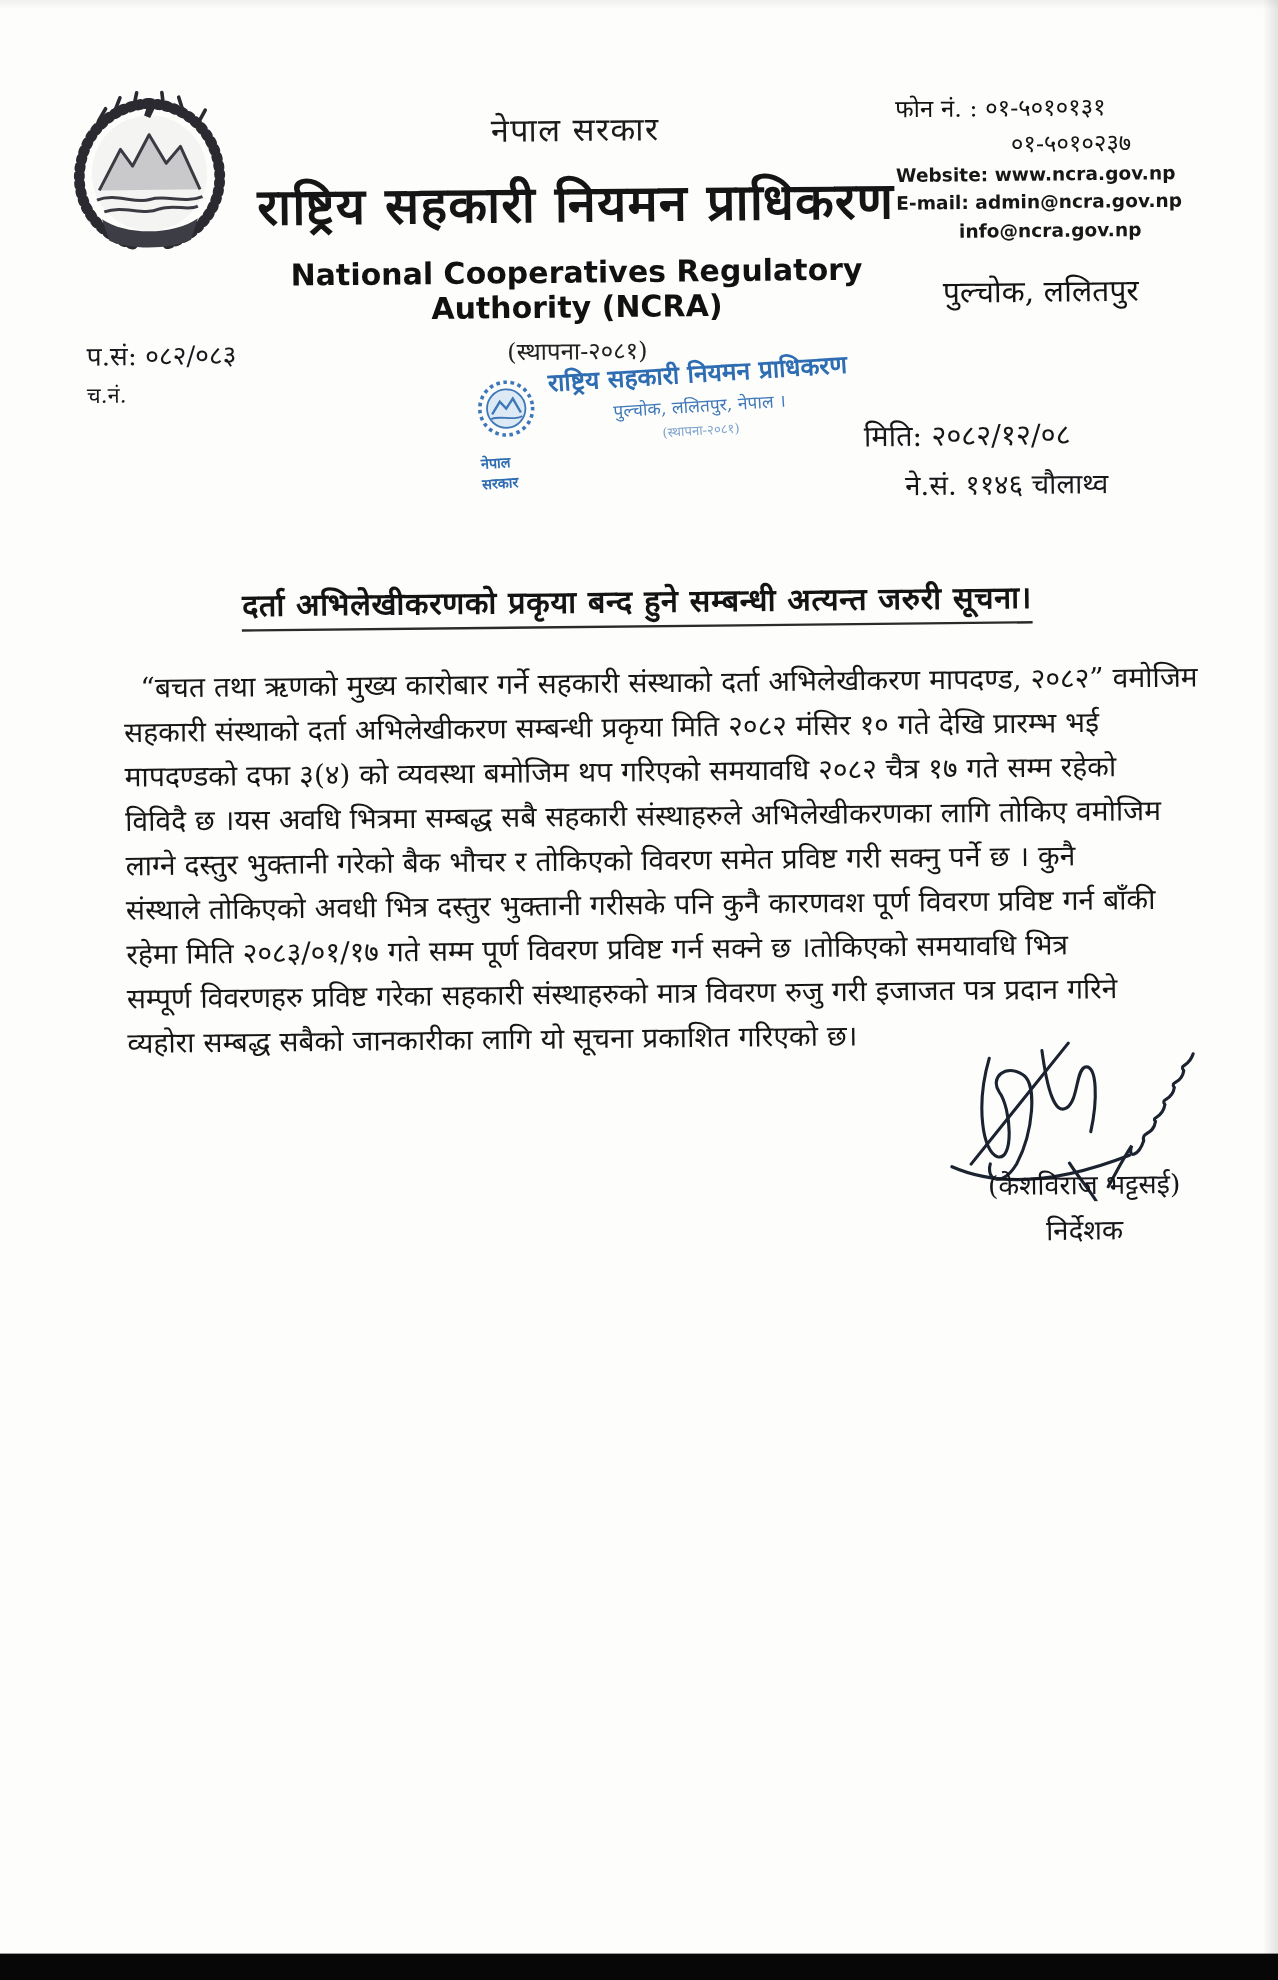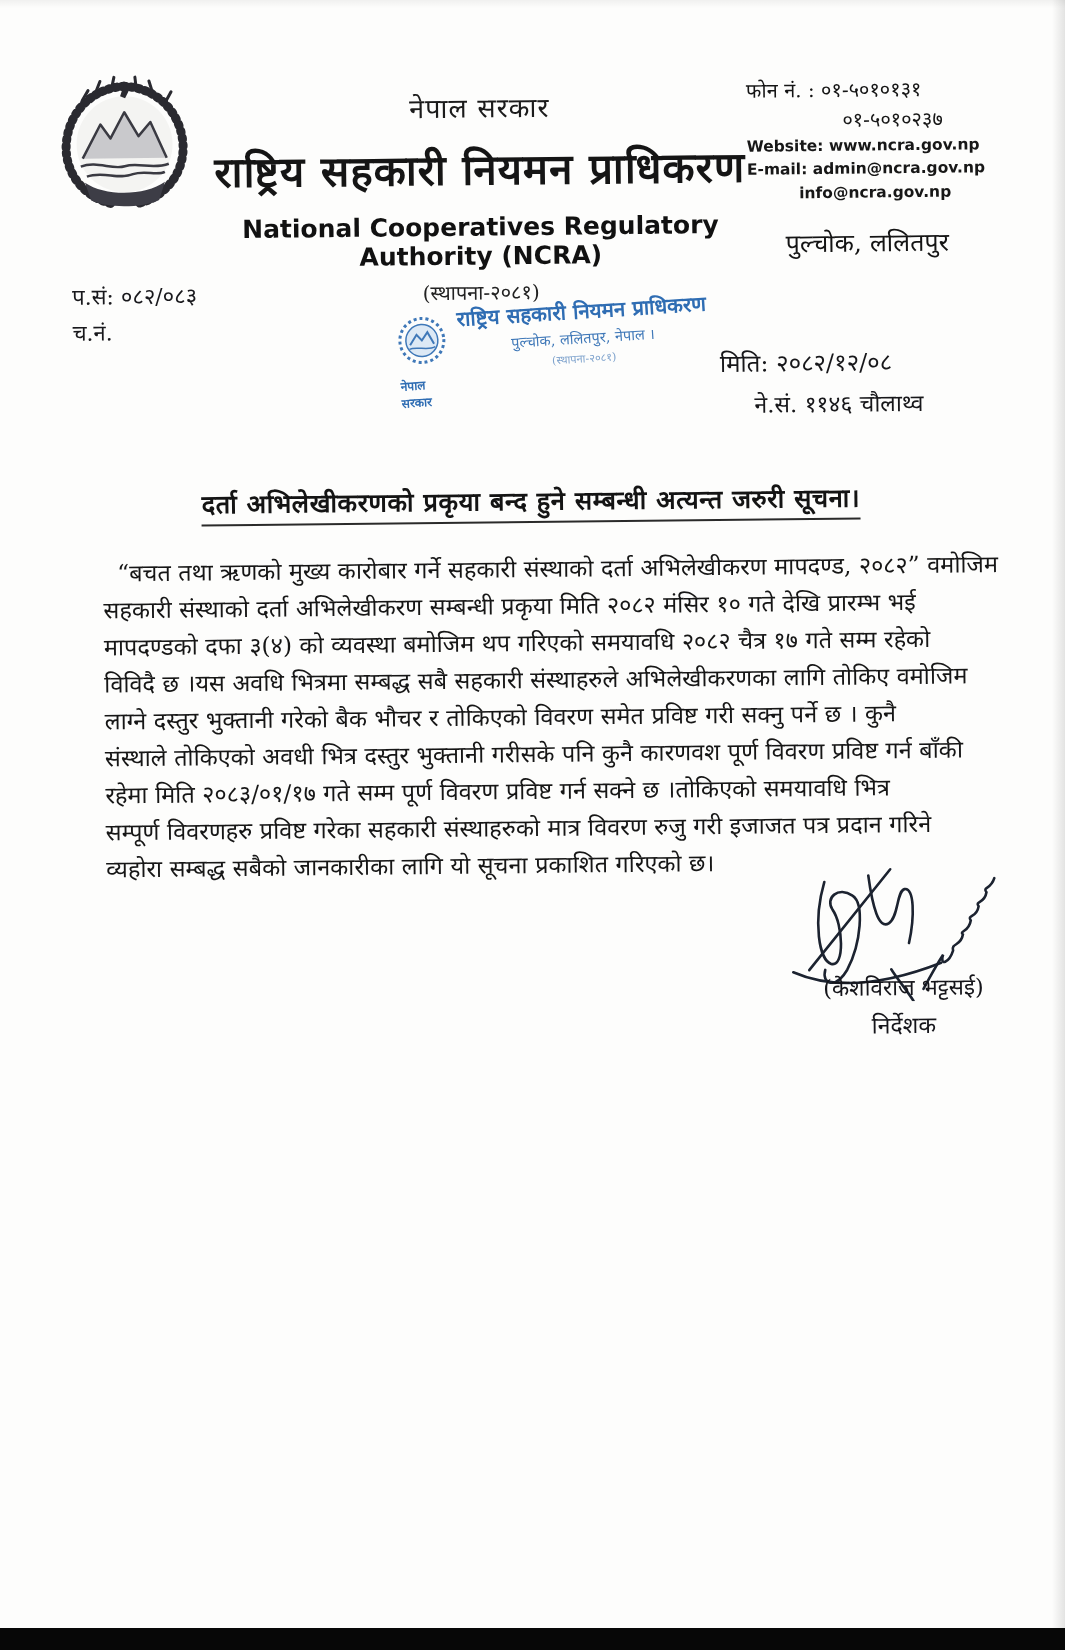--- a/index.html
+++ b/index.html
@@ -25,21 +25,21 @@
 
   .contact{left:752px;top:78px;width:290px;font-size:15.5px;line-height:1.5;color:#171717;}
   .phone-line{font-size:20px;color:#141414;}
   .phone2{margin-left:96px;font-size:20px;}
   .c-web,.c-em1{font-weight:600;}
   .c-em2{font-weight:600;margin-left:52px;}
   .loc{left:790px;top:228px;font-size:25px;color:#141414;}
 
   
   .refno{left:76px;top:276px;font-size:22px;color:#18181c;}
-  .chno{left:76px;top:312px;font-size:22px;color:#18181c;}
+  .chno{left:76px;top:312px;font-size:18px;color:#18181c;}
 
   .stamp{left:398px;top:300px;width:260px;transform:rotate(-3deg);color:#3371b5;}
   .stamp-row{display:flex;align-items:flex-start;}
   .stamp-logo{width:56px;height:56px;flex:0 0 auto;margin-top:8px;}
   .stamp-txt{margin-left:8px;text-align:center;}
   .stamp-org{font-size:20.5px;font-weight:bold;white-space:nowrap;color:#2f6db3;}
   .stamp-addr{font-size:14.5px;margin-top:3px;color:#3f78b8;}
   .stamp-est{font-size:11px;margin-top:3px;color:#7fa3cd;}
   .stamp-govt{font-size:12px;font-weight:bold;color:#2f6db3;margin-left:4px;margin-top:2px;}
 

